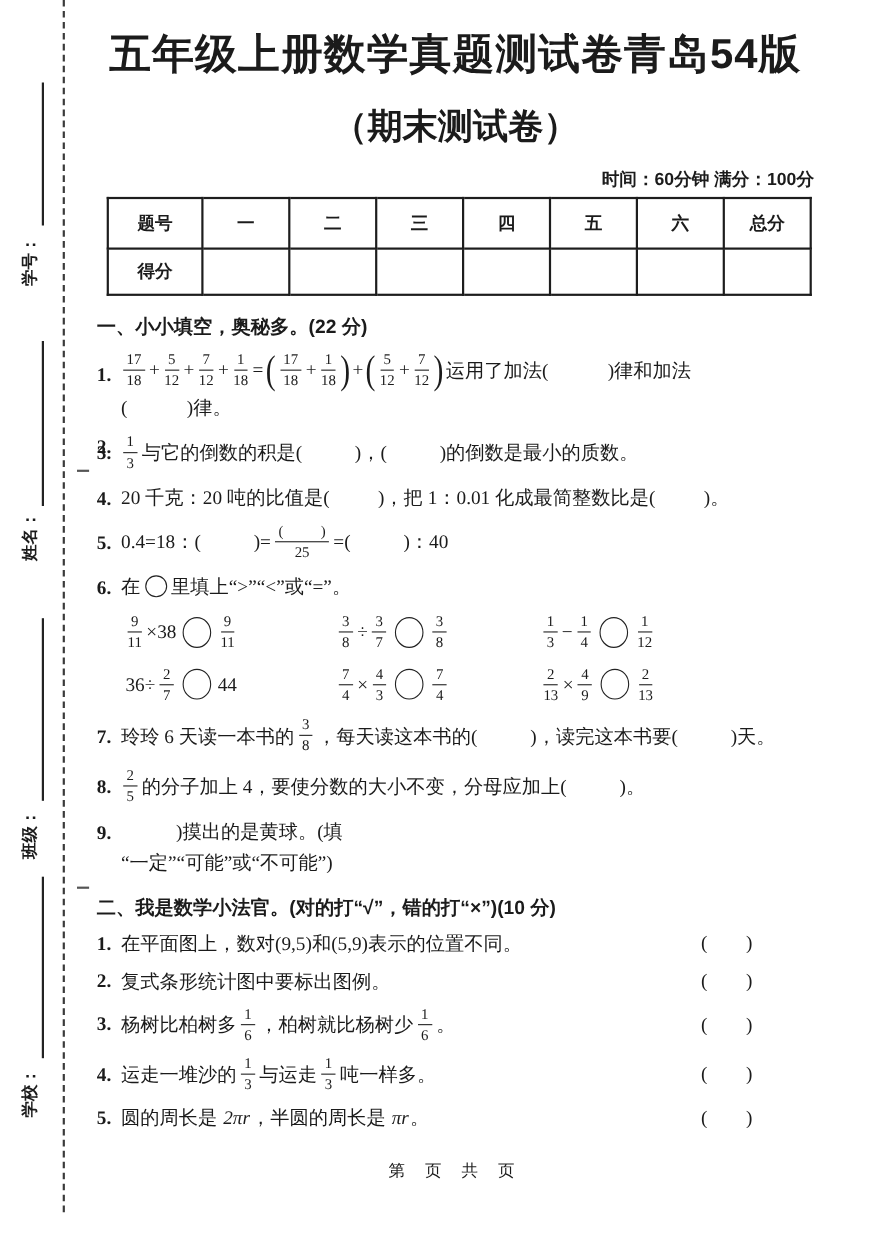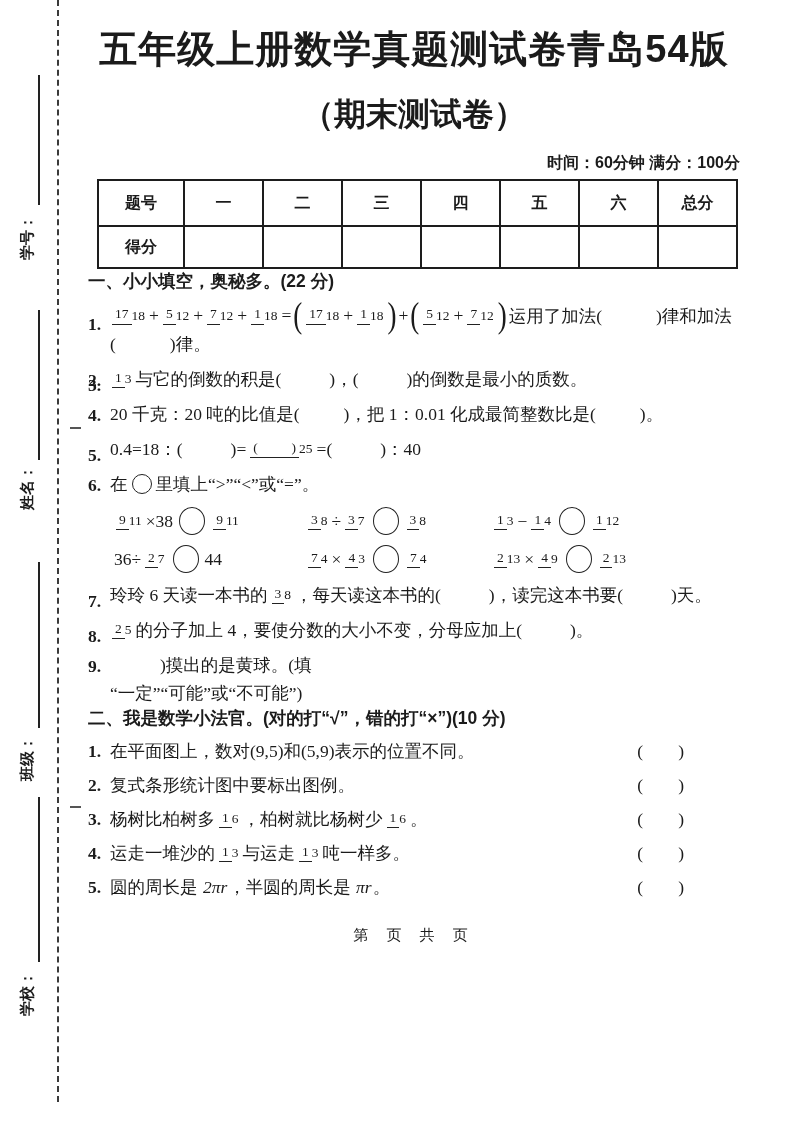--- a/index.html
+++ b/index.html
@@ -28,27 +28,27 @@
   
   table.score{border-collapse:collapse;margin:5px 0 0 9px;width:641px;table-layout:fixed;}
   table.score td{border:2px solid #1d1d1d;text-align:center;vertical-align:middle;
        font-size:16px;font-weight:bold;}
   table.score tr.r1 td{height:42px;}
   table.score tr.r2 td{height:38px;}
   table.score td.lbl{font-family:"Liberation Sans","DejaVu Sans",sans-serif;width:82px;}
 
   
   .sec{font-family:"Liberation Sans","DejaVu Sans",sans-serif;font-weight:bold;font-size:17.5px;
-       margin-top:0;}
+       margin-top:16px;}
   .q{position:relative;padding-left:21px;margin-top:9px;font-size:17.5px;}
   .qnum{position:absolute;left:0;top:50%;transform:translateY(-50%);font-weight:bold;}
   .q .qnum{top:auto;transform:none;}
   .qline{display:flex;align-items:center;min-height:26px;margin-top:2px;}
   .tk-t{white-space:pre;padding:0 1px;}
-  .frac{display:inline-flex;flex-direction:row;align-items:center;font-size:13.5px;
+  .frac{display:inline-flex;flex-direction:column;align-items:center;font-size:13.5px;
        line-height:1.2;margin:1px 3px;}
   .frac .num{display:block;padding:0 3px 1px 3px;border-bottom:1.4px solid #222;}
   .frac .den{display:block;padding-top:1px;}
   .circ{display:inline-block;border:1.5px solid #222;border-radius:50%;flex:0 0 auto;}
   .circ.lg{width:24px;height:26px;margin:0 5px;}
   .circ.sm{width:18px;height:18px;margin:0 3px;}
   .blank{display:inline-block;height:1px;}
   .bigp{font-family:"Liberation Serif",serif;font-size:27px;display:inline-block;
        transform:scaleY(1.35);line-height:1;margin:0 1px;font-weight:400;}
   .ivar{font-style:italic;white-space:pre;}

